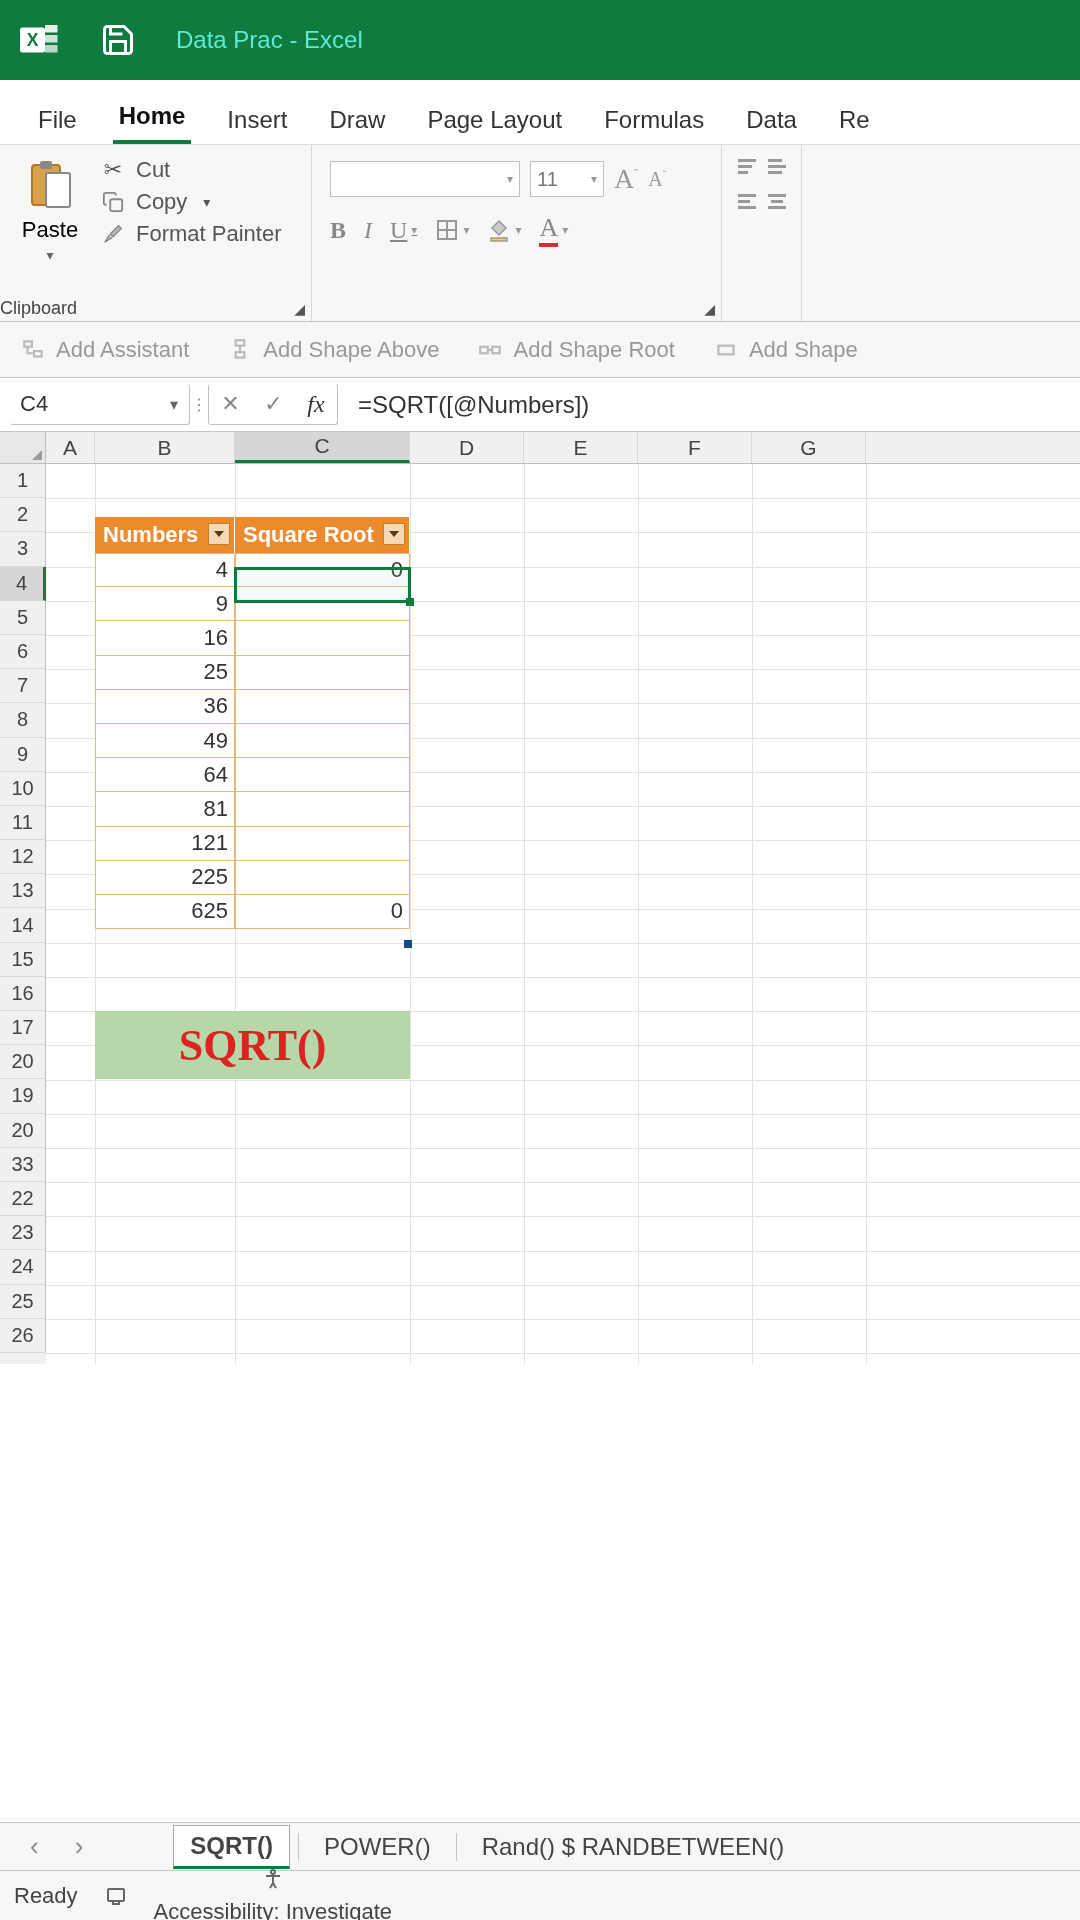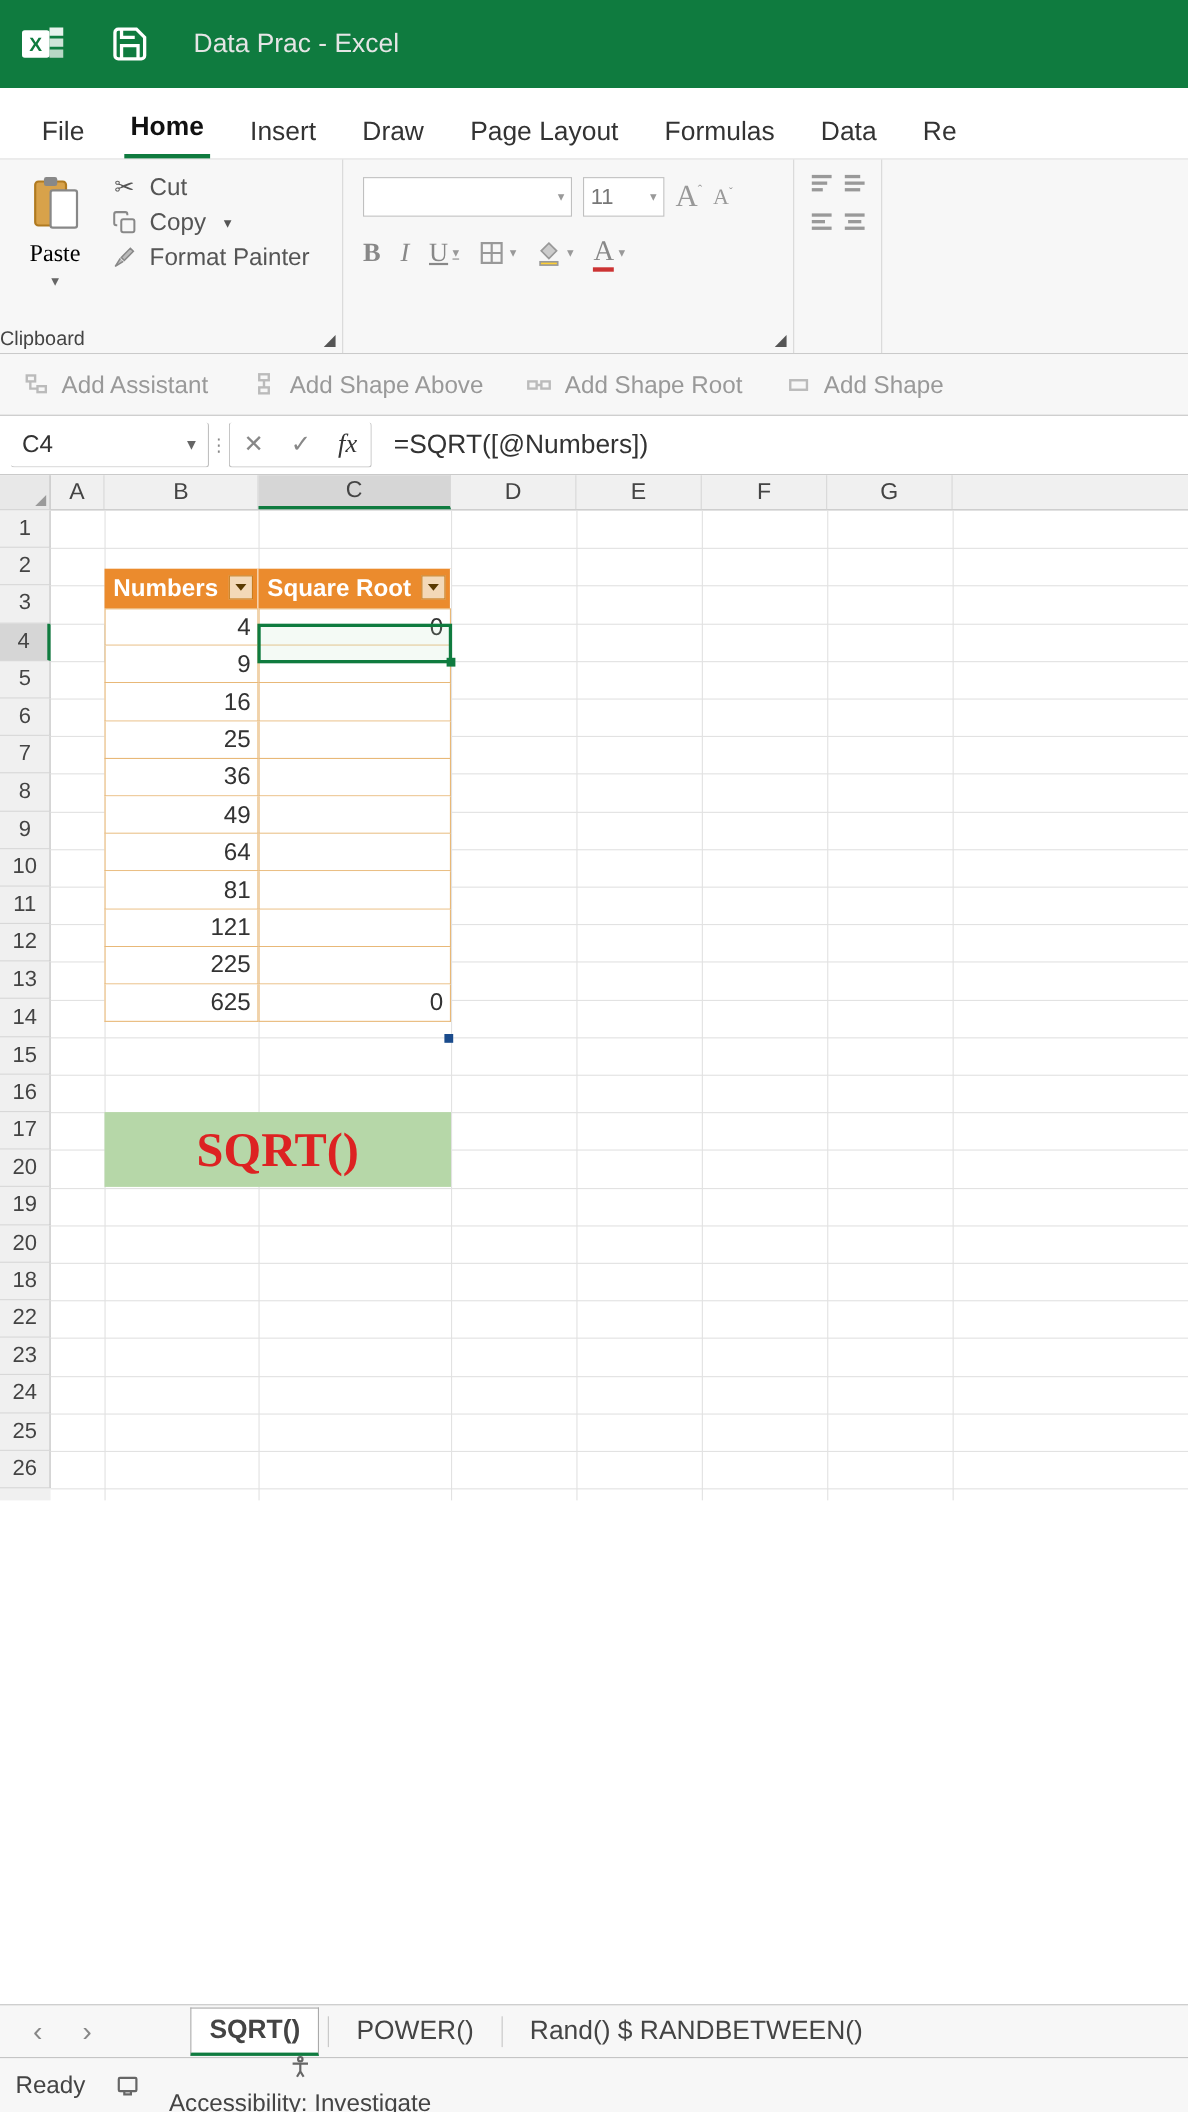--- a/index.html
+++ b/index.html
@@ -3,38 +3,38 @@
 <meta charset="utf-8">
 <style>
   * { box-sizing: border-box; margin: 0; padding: 0; }
   body { font-family: "Segoe UI", Tahoma, sans-serif; background: #fff; overflow: hidden; width: 1080px; height: 1920px; position: relative; }
 
   
   .title-bar { background: #0f7b3f; height: 80px; display: flex; align-items: center; padding-left: 20px; gap: 40px; }
   .excel-logo { width: 40px; height: 40px; display: flex; align-items: center; justify-content: center; }
   .excel-logo svg { width: 40px; height: 40px; }
   .save-btn { color: #fff; display: flex; align-items: center; justify-content: center; }
-  .title-text { color: #e5e5e5; font-size: 24px; font-weight: 400; }
+  .title-text { color: #5eead4; font-size: 24px; font-weight: 400; }
 
   
   .main-tabs { display: flex; align-items: flex-end; padding: 14px 0 0 32px; height: 64px; background: #fff; gap: 30px; font-size: 24px; }
   .main-tab { padding: 6px 6px 10px 6px; color: #333; cursor: pointer; }
   .main-tab.active { font-weight: 700; border-bottom: 4px solid #0f7b3f; color: #111; }
 
   
   .ribbon { background: #f7f7f7; border-top: 1px solid #e1e1e1; border-bottom: 1px solid #c5c5c5; display: flex; height: 178px; }
   .ribbon-group { border-right: 1px solid #d8d8d8; position: relative; padding: 8px 10px 24px 10px; display: flex; flex-direction: column; }
   .group-label { position: absolute; bottom: 2px; left: 0; right: 0; font-size: 18px; color: #444; }
   .dlg-launch { position:absolute; bottom:4px; right:6px; font-size:14px; color:#555; }
 
   .clipboard-grp { width: 312px; }
   .clip-top { display: flex; gap: 10px; }
   .paste-big { display: flex; flex-direction: column; align-items: center; gap: 4px; width: 80px; padding-top: 6px; }
   .paste-icon { width: 48px; height: 54px; }
-  .paste-label { font-size: 22px; font-family: Liberation Serif, serif; }
+  .paste-label { font-size: 22px; }
   .clip-small { display: flex; flex-direction: column; gap: 6px; padding-top: 4px; font-size: 22px; }
   .clip-item { display: flex; align-items: center; gap: 10px; color: #555; }
   .clip-item .ico { width: 26px; display:flex; justify-content:center; }
 
   .font-grp { width: 410px; padding-left: 18px; padding-right: 18px; }
   .font-row1 { display: flex; gap: 10px; align-items: center; margin-top: 8px; }
   .font-name { width: 190px; height: 36px; border: 1px solid #c0c0c0; background: #fff; display:flex; align-items:center; justify-content:flex-end; padding-right:6px; color:#888; }
   .font-size { width: 74px; height: 36px; border: 1px solid #c0c0c0; background:#fff; display:flex; align-items:center; padding:0 6px; color:#777; justify-content:space-between; font-size:20px;}
   .bigA, .smA { font-size: 28px; color: #999; font-family: "Times New Roman", serif; }
   .smA { font-size: 20px; }
@@ -344,21 +344,21 @@
         <div class="rowh">11</div>
         <div class="rowh">12</div>
         <div class="rowh">13</div>
         <div class="rowh">14</div>
         <div class="rowh">15</div>
         <div class="rowh">16</div>
         <div class="rowh">17</div>
         <div class="rowh">20</div>
         <div class="rowh">19</div>
         <div class="rowh">20</div>
-        <div class="rowh">18</div>
+        <div class="rowh">33</div>
         <div class="rowh">22</div>
         <div class="rowh">23</div>
         <div class="rowh">24</div>
         <div class="rowh">25</div>
         <div class="rowh">26</div>
       </div>
     <div class="cells" style="height:900px;">
       <div class="gridlines" id="gridlines">
           <div class="vl" style="left: 49px;"></div>
           <div class="vl" style="left: 189px;"></div>

